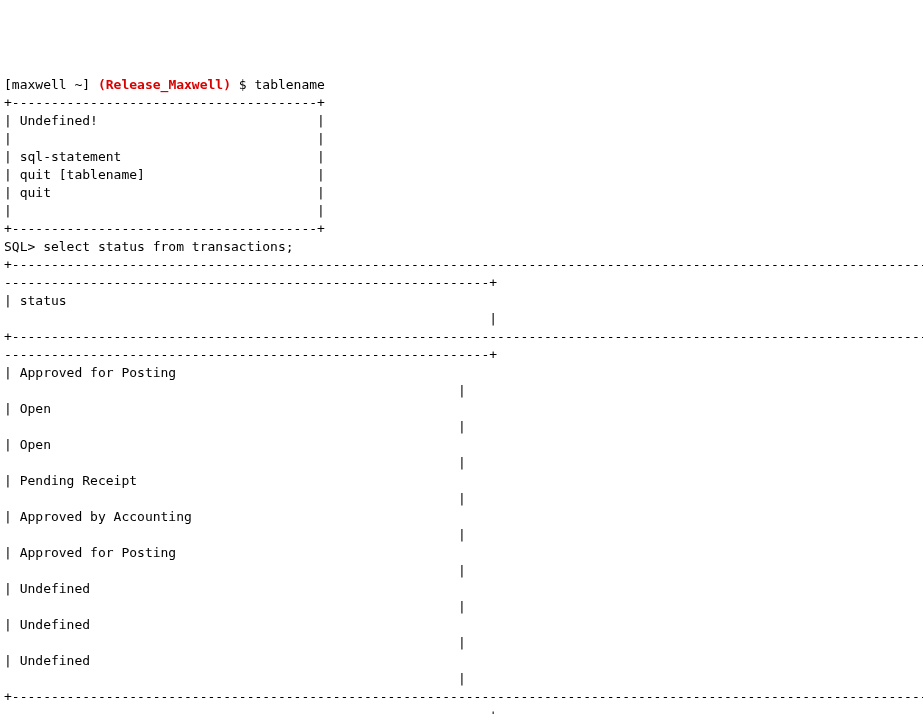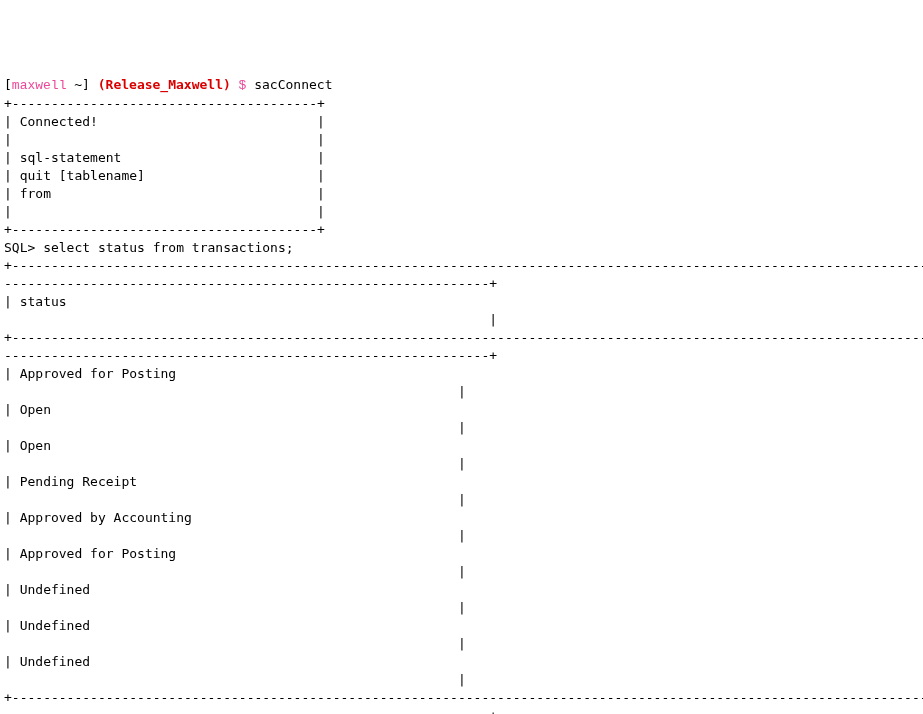--- a/index.html
+++ b/index.html
@@ -6,36 +6,36 @@
       margin: 0;
       padding: 4px;
       font-family: "Menlo", "Consolas", "DejaVu Sans Mono", monospace;
       font-size: 13px;
       line-height: 18px;
       background: #ffffff;
       color: #000000;
       white-space: pre;
       overflow: hidden;
     }
-    .green { color: #ec4899; font-family: Liberation Mono, monospace; }
+    .green { color: #000000; }
     .red { color: #d90000; font-weight: bold; }
     .row span { display: inline; }
   </style>
 </head>
 <body>
 
 
 
-<div id="term"><span class="row"><span>[</span><span class="green">maxwell</span><span> ~</span><span>]</span><span class="red"> (</span><span class="red">Release_Maxwell</span><span class="red">)</span><span class="green"> $ </span><span>sacConnect</span></span>
+<div id="term"><span class="row"><span>[</span><span class="green">maxwell</span><span> ~</span><span>]</span><span class="red"> (</span><span class="red">Release_Maxwell</span><span class="red">)</span><span class="green"> $ </span><span>tablename</span></span>
 <span class="row">+---------------------------------------+</span>
-<span class="row">| Connected!                            |</span>
+<span class="row">| Undefined!                            |</span>
 <span class="row">|                                       |</span>
 <span class="row">| sql-statement                         |</span>
 <span class="row">| quit [tablename]                      |</span>
-<span class="row">| from                                  |</span>
+<span class="row">| quit                                  |</span>
 <span class="row">|                                       |</span>
 <span class="row">+---------------------------------------+</span>
 <span class="row"><span>SQL&gt; </span><span>select status from transactions;</span></span>
 <span class="row">+---------------------------------------------------------------------------------------------------------------------------------</span>
 <span class="row">--------------------------------------------------------------+</span>
 <span class="row">| status                                                                                                                          </span>
 <span class="row">                                                              |</span>
 <span class="row">+---------------------------------------------------------------------------------------------------------------------------------</span>
 <span class="row">--------------------------------------------------------------+</span>
 <span class="row">| Approved for Posting                                                                                                            </span>

